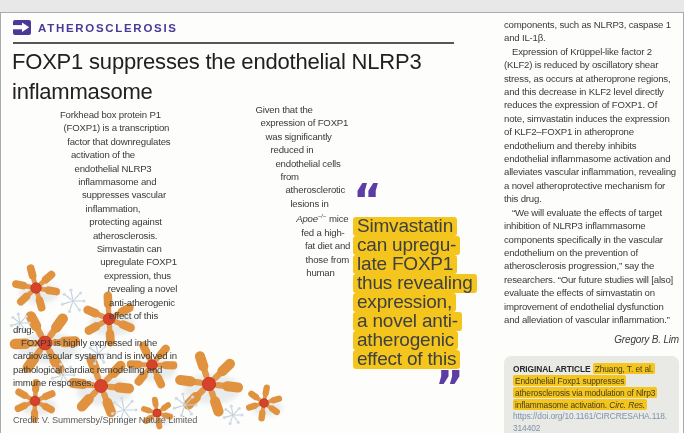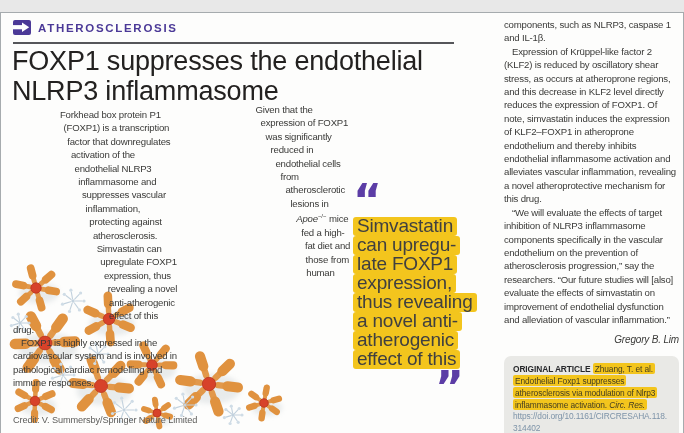--- a/index.html
+++ b/index.html
@@ -7,21 +7,21 @@
   .page {
     position:relative; width:684px; height:433px; margin:12px auto;
     background:#fdfdfc; border:1px solid #a6abae; overflow:hidden;
     font-family:"Liberation Sans", sans-serif; color:#3a3a38;
   }
   
   .kicker { position:absolute; left:12px; top:7px; display:flex; align-items:center; gap:7px; }
   .kicker-label { font-size:11.5px; font-weight:bold; letter-spacing:1.7px; color:#4b3997; }
   .header-rule { position:absolute; left:12px; top:29px; width:441px; height:1.5px; background:#55565a; }
   
-  .title { position:absolute; left:11px; top:34px; width:456px; font-size:27px; line-height:29.5px;
+  .title { position:absolute; left:11px; top:34px; width:456px; font-size:22px; line-height:29.5px;
            letter-spacing:-0.2px; color:#232120; font-weight:400; }
   
   .col { position:absolute; font-size:9.6px; line-height:13.4px; letter-spacing:-0.18px;
          color:#3a3a38; z-index:2; overflow:hidden; text-align:left; }
   .col1 { left:12px;  top:95px; width:168px; height:320px; }
   .col2 { left:184px; top:90px; width:168px; height:332px; }
   .col3 { left:503px; top:5px;  width:175px; height:424px; }
   .para + .para { text-indent:8px; }
   .para i { font-style:italic; }
   .para sup { vertical-align:super; font-size:62%; letter-spacing:0; }
@@ -86,22 +86,22 @@
         <p class="para">Given that the expression of FOXP1 was significantly reduced in endothelial cells from atherosclerotic lesions in <i>Apoe</i><sup>−/−</sup> mice fed a high-fat diet and those from human atherosclerotic coronary arteries, Yuzhen Zhang and colleagues investigated the role of endothelial FOXP1 in atherogenesis.</p>
       </div>
   </div>
 
   <div class="quote">
     <span class="qmark open">“</span>
     <div>
         <div class="qline"><span class="hl">Simvastatin</span></div>
         <div class="qline"><span class="hl">can upregu-</span></div>
         <div class="qline"><span class="hl">late FOXP1</span></div>
+        <div class="qline"><span class="hl">thus revealing</span></div>
         <div class="qline"><span class="hl">expression,</span></div>
-        <div class="qline"><span class="hl">thus revealing</span></div>
         <div class="qline"><span class="hl">a novel anti-</span></div>
         <div class="qline"><span class="hl">atherogenic</span></div>
         <div class="qline"><span class="hl">effect of this</span></div>
       </div>
     <span class="qmark close">”</span>
   </div>
 
   <div class="col col3">
     <div>
         <p class="para">components, such as NLRP3, caspase 1 and IL-1β.</p>

